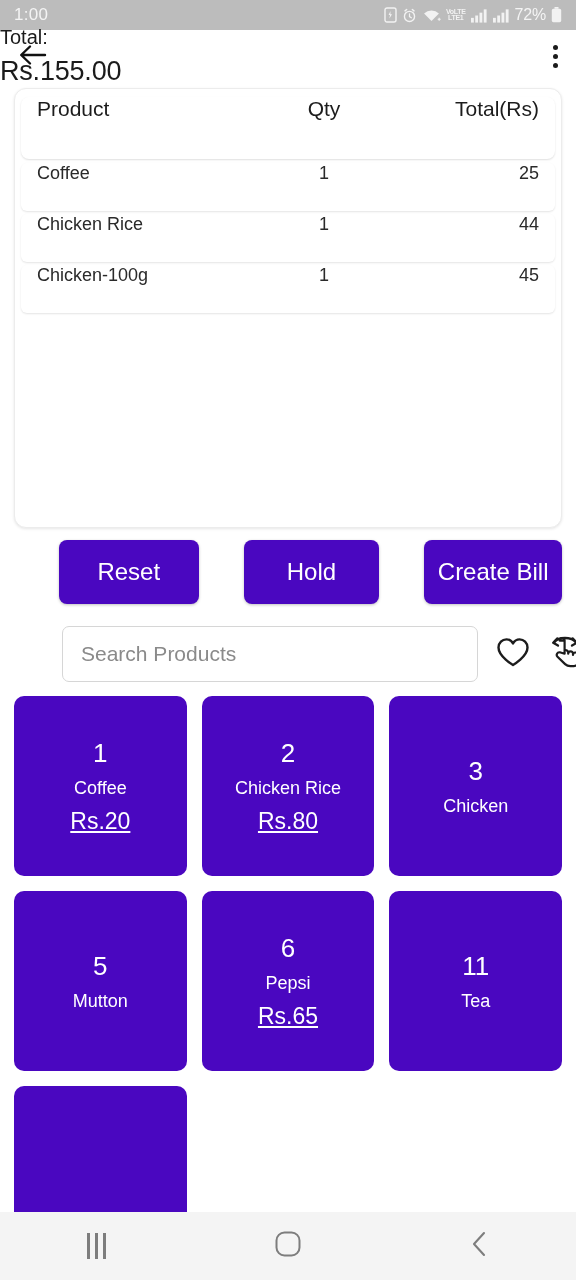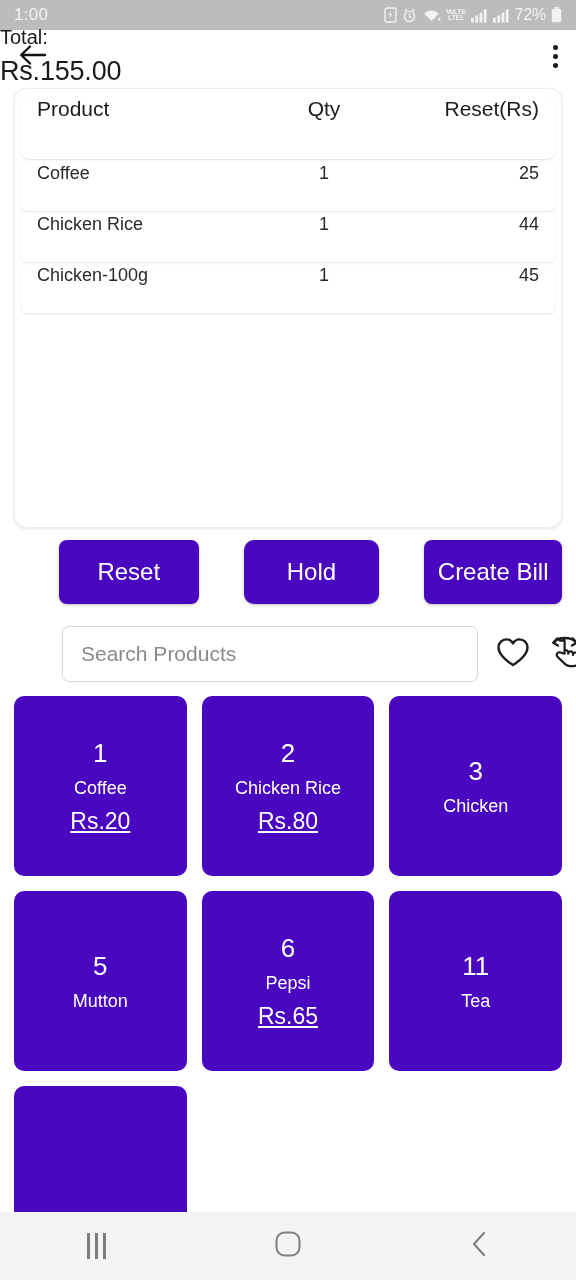--- a/index.html
+++ b/index.html
@@ -69,21 +69,21 @@
   .actions { display:flex; justify-content:space-between; padding:12px 14px 0 14px; }
   .act-btn {
     border:none; border-radius:8px; cursor:pointer;
     background:#4a07c0; color:#fff;
     font-size:24px; font-family:"Liberation Sans", sans-serif;
     height:64px; display:flex; align-items:center; justify-content:center;
     box-shadow:0 1px 3px rgba(0,0,0,.25);
     margin-left:45px;
   }
   .act-reset { width:152px; }
-  .act-hold  { width:148px;border-radius:10px; }
+  .act-hold  { width:148px; }
   .act-bill  { width:150px; }
 
   
   .searchrow { display:flex; align-items:center; padding:22px 14px 0 14px; gap:0; }
   .search-input {
     flex:0 0 416px; height:56px; border:1px solid #d6d6d6; border-radius:7px;
     padding:0 18px; font-size:21px; color:#5b5b5b; background:#fff;
     font-family:"Liberation Sans", sans-serif; outline:none;margin-left:48px;
   }
   .search-input::placeholder { color:#8a8a8a; }
@@ -190,21 +190,21 @@
       <i></i>
       <i></i>
       <i></i>
     </button>
   </div>
 
   <div class="receipt">
     <div class="tbl-head">
       <span class="c-prod">Product</span>
       <span class="c-qty">Qty</span>
-      <span class="c-amt">Reset(Rs)</span>
+      <span class="c-amt">Total(Rs)</span>
     </div>
 
     <div class="tbl-row">
       <span class="c-prod">Coffee</span>
       <span class="c-qty">1</span>
       <span class="c-amt">25</span>
     </div>
     <div class="tbl-row">
       <span class="c-prod">Chicken Rice</span>
       <span class="c-qty">1</span>

